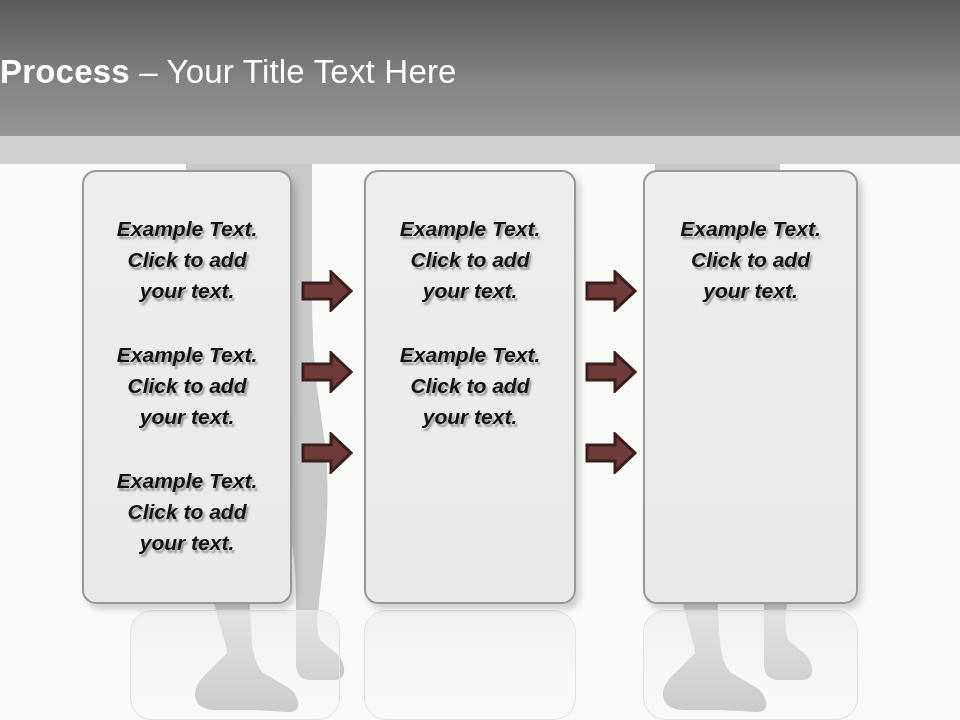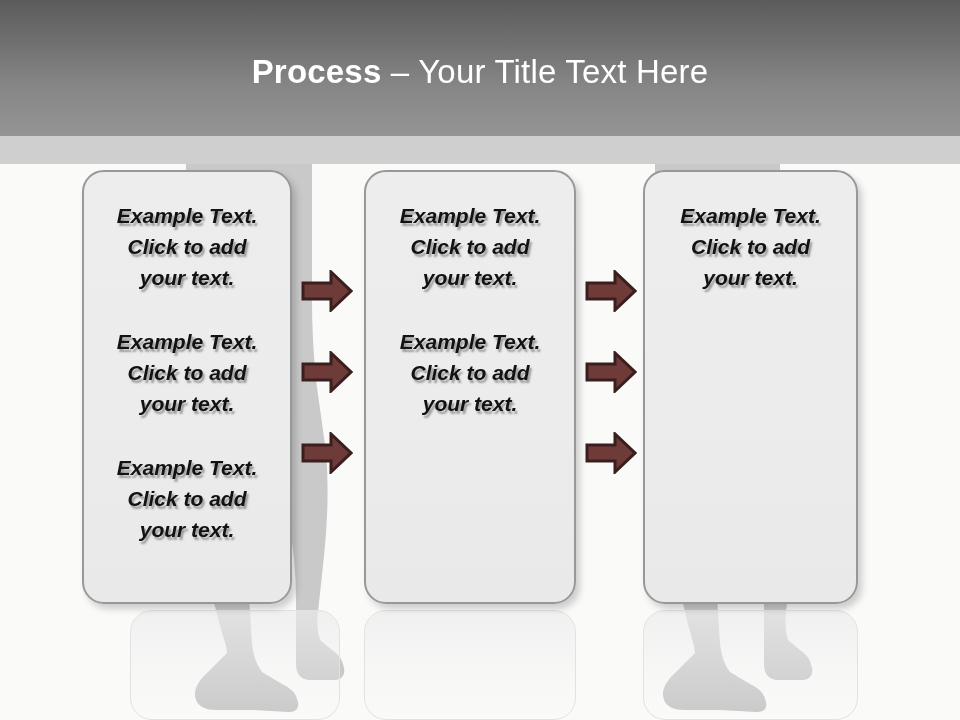--- a/index.html
+++ b/index.html
@@ -48,41 +48,40 @@
     width: 960px;
     height: 28px;
     background: #cfcfcf;
     z-index: 3;
   }
   .title {
     position: absolute;
     left: 0;
     top: 52px;
     width: 960px;
-    text-align: center;
     color: #ffffff;
     font-size: 33px;
     line-height: 40px;
     letter-spacing: 0.2px;
     white-space: pre;
     z-index: 4;
   }
   .title .t-bold { font-weight: bold; }
   .title .t-rest { font-weight: normal; }
 
   
   .box {
     position: absolute;
     box-sizing: border-box;
     border: 2px solid #989898;
-    border-radius: 22px;
+    border-radius: 14px;
     background: linear-gradient(to bottom, #ededed 0%, #ececec 55%, #e9e9e9 100%);
     box-shadow: 4px 5px 7px rgba(0,0,0,0.18);
     z-index: 2;
-    padding-top: 28px;
+    padding-top: 41px;
   }
   .box-1 { left: 82px;  top: 170px; width: 210px; height: 434px; }
   .box-2 { left: 364px; top: 170px; width: 212px; height: 434px; }
   .box-3 { left: 643px; top: 170px; width: 215px; height: 434px; }
 
   .box-text {
     text-align: center;
     font-style: italic;
     font-weight: bold;
     font-size: 21px;

